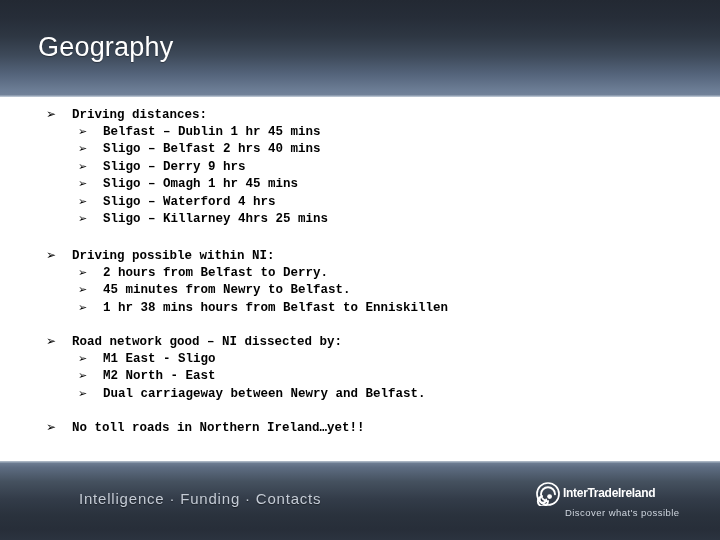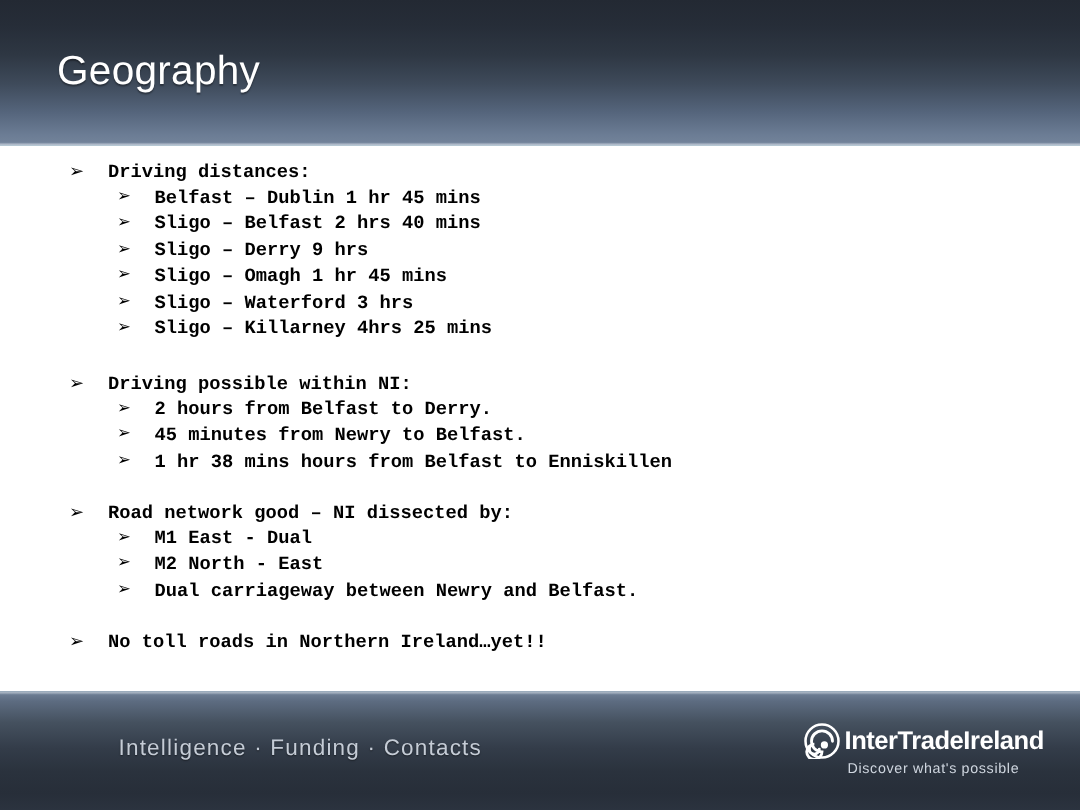--- a/index.html
+++ b/index.html
@@ -10,21 +10,21 @@
   }
   body {
     font-family: "Liberation Sans", sans-serif;
   }
 
   #slide {
     position: relative;
     width: 720px;
     height: 540px;
     overflow: hidden;
-    background: #0c4a6e;
+    background: #b91c1c;
   }
 
   
   #header {
     position: absolute;
     left: 0;
     top: 0;
     width: 720px;
     height: 96px;
     background: linear-gradient(to bottom,
@@ -174,21 +174,21 @@
     position: absolute;
     left: 0;
     top: 1px;
     width: 24px;
     height: 24px;
   }
   #logo-wordmark {
     position: absolute;
     left: 27px;
     top: 0px;
-    font-size: 17px;
+    font-size: 12px;
     line-height: 25px;
     font-weight: bold;
     color: #ffffff;
     letter-spacing: -0.3px;
     white-space: nowrap;
   }
   #logo-tagline {
     position: absolute;
     left: 29px;
     top: 25px;
@@ -227,21 +227,21 @@
       <div class="li lvl2">
         <span class="marker">➢</span>
         <span class="txt">Sligo – Derry 9 hrs</span>
       </div>
       <div class="li lvl2">
         <span class="marker">➢</span>
         <span class="txt">Sligo – Omagh 1 hr 45 mins</span>
       </div>
       <div class="li lvl2">
         <span class="marker">➢</span>
-        <span class="txt">Sligo – Waterford 3 hrs</span>
+        <span class="txt">Sligo – Waterford 4 hrs</span>
       </div>
       <div class="li lvl2">
         <span class="marker">➢</span>
         <span class="txt">Sligo – Killarney 4hrs 25 mins</span>
       </div>
     </div>
 
     <div class="bullet-group" style="top:150px;">
       <div class="li lvl1">
         <span class="marker">➢</span>
@@ -261,21 +261,21 @@
       </div>
     </div>
 
     <div class="bullet-group" style="top:236px;">
       <div class="li lvl1">
         <span class="marker">➢</span>
         <span class="txt">Road network good – NI dissected by:</span>
       </div>
       <div class="li lvl2">
         <span class="marker">➢</span>
-        <span class="txt">M1  East - Dual</span>
+        <span class="txt">M1  East - Sligo</span>
       </div>
       <div class="li lvl2">
         <span class="marker">➢</span>
         <span class="txt">M2  North - East</span>
       </div>
       <div class="li lvl2">
         <span class="marker">➢</span>
         <span class="txt">Dual carriageway between Newry and Belfast.</span>
       </div>
     </div>

